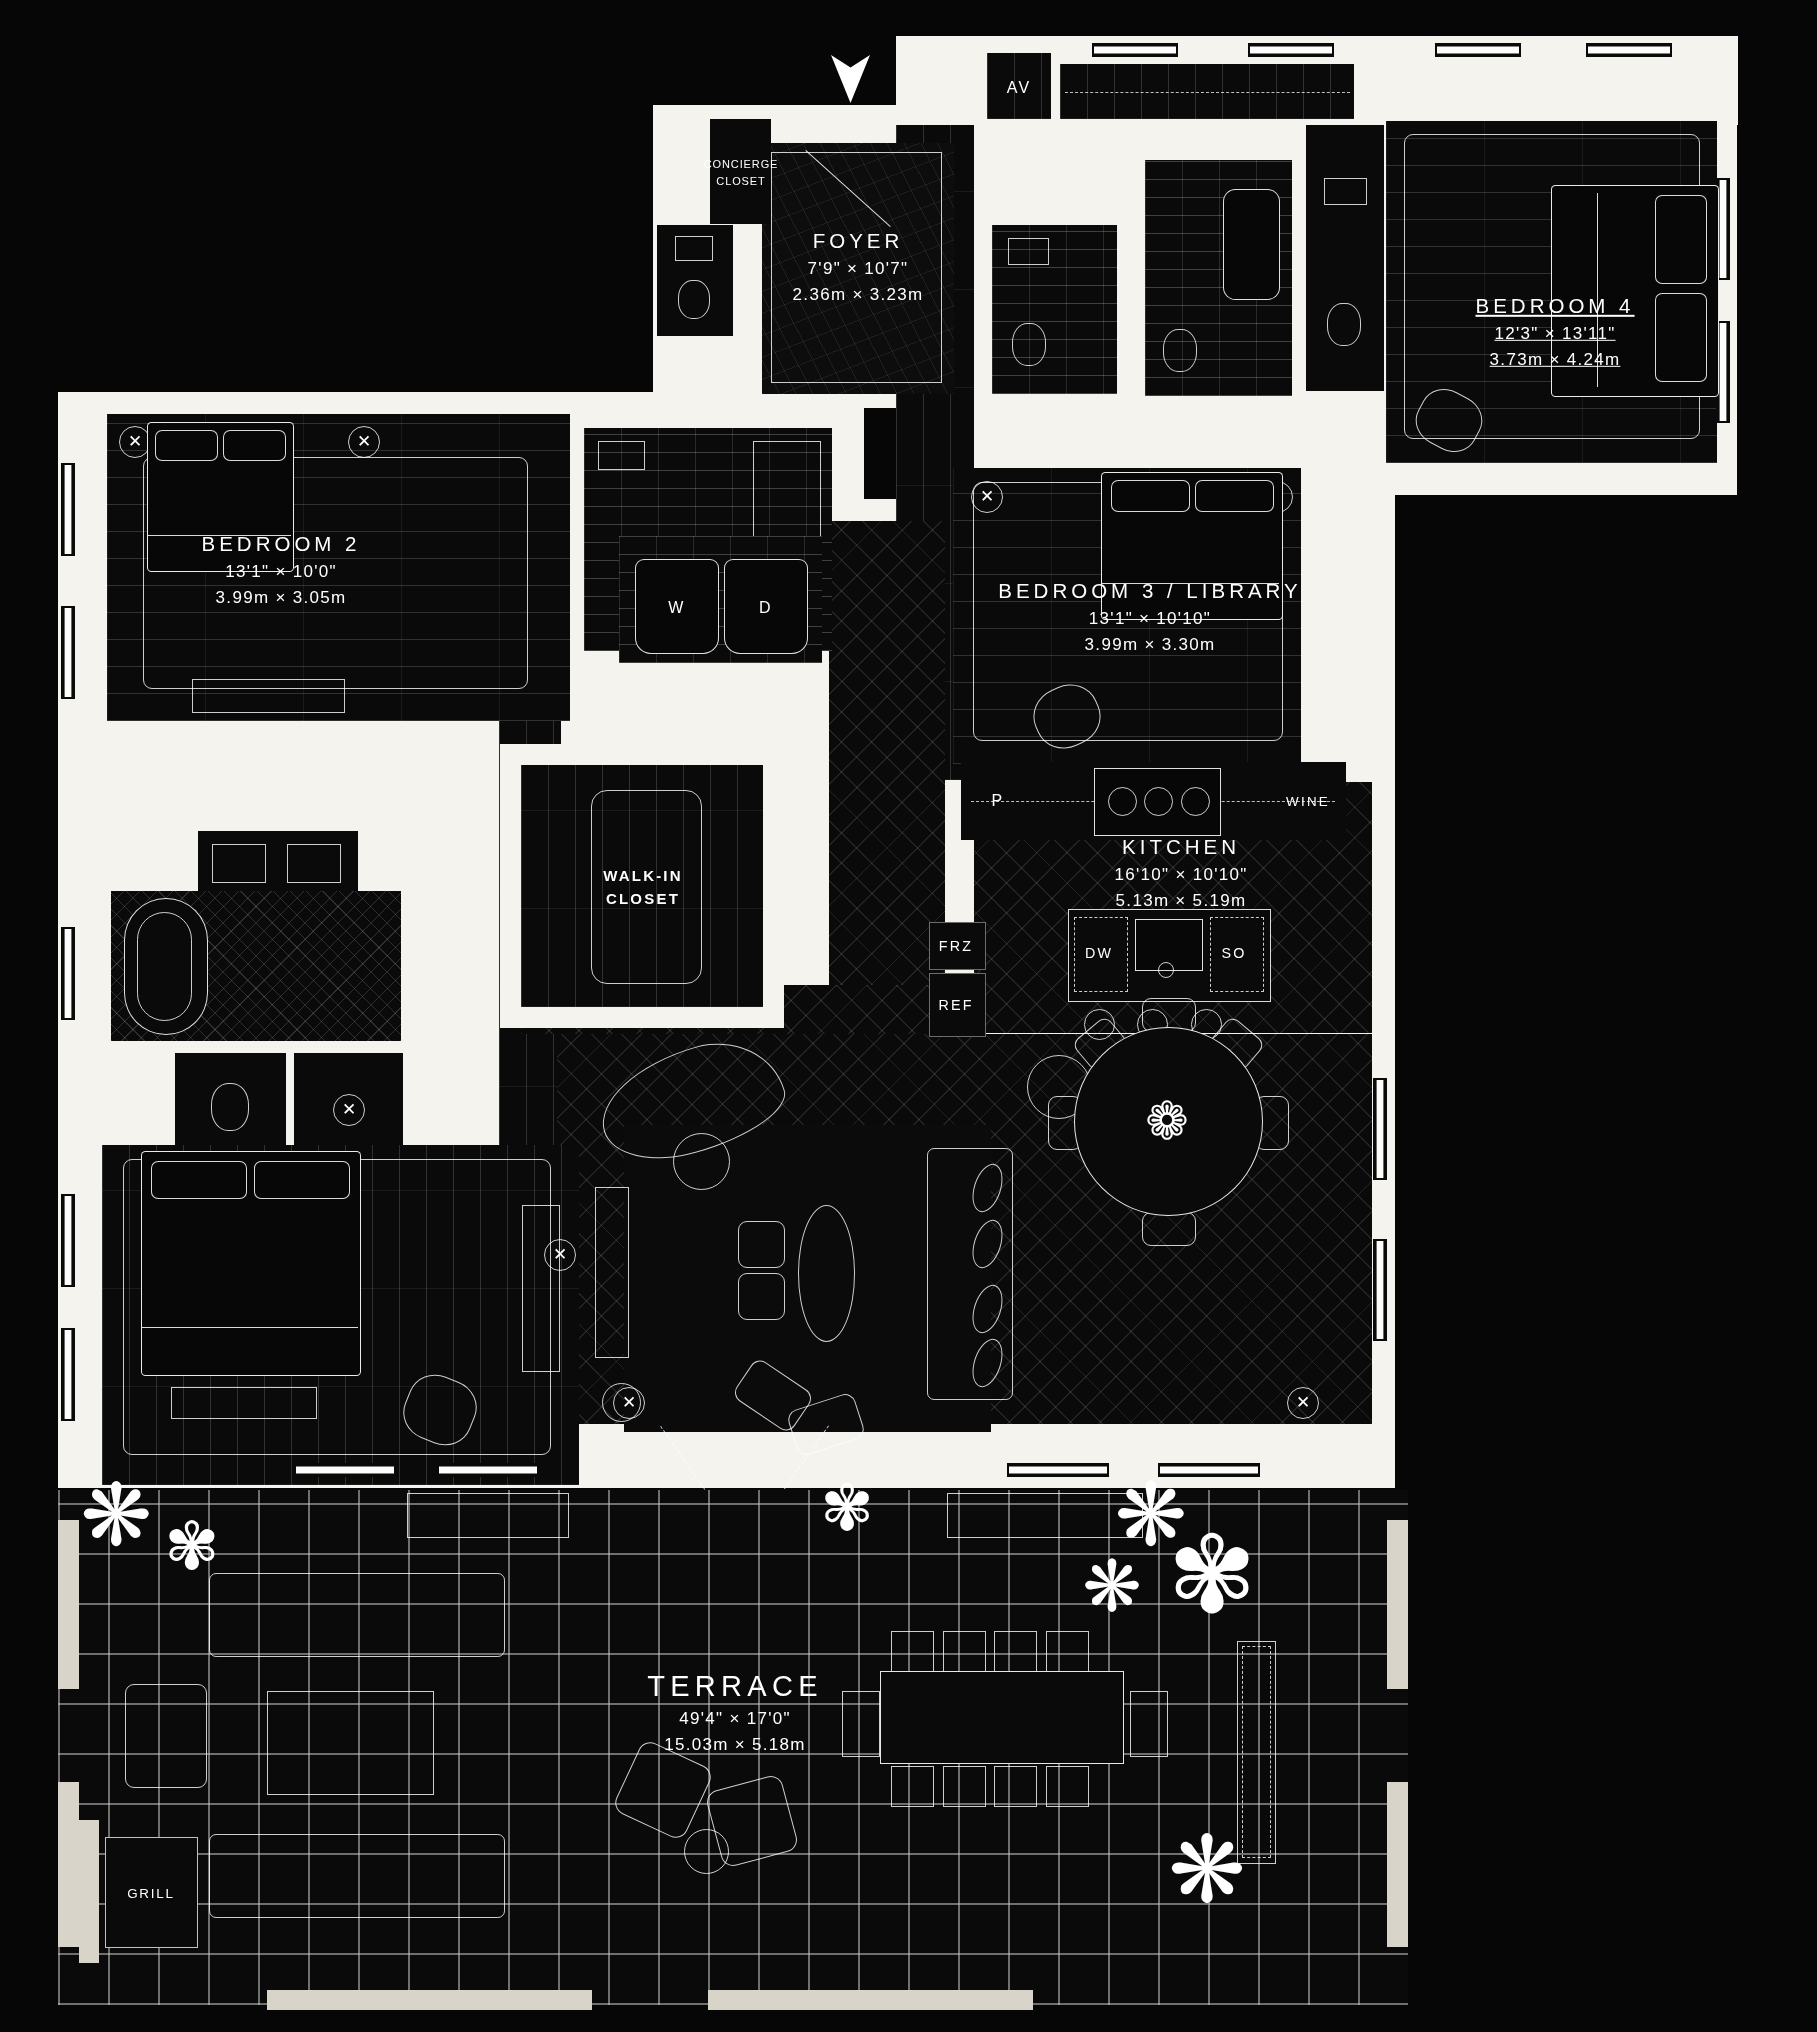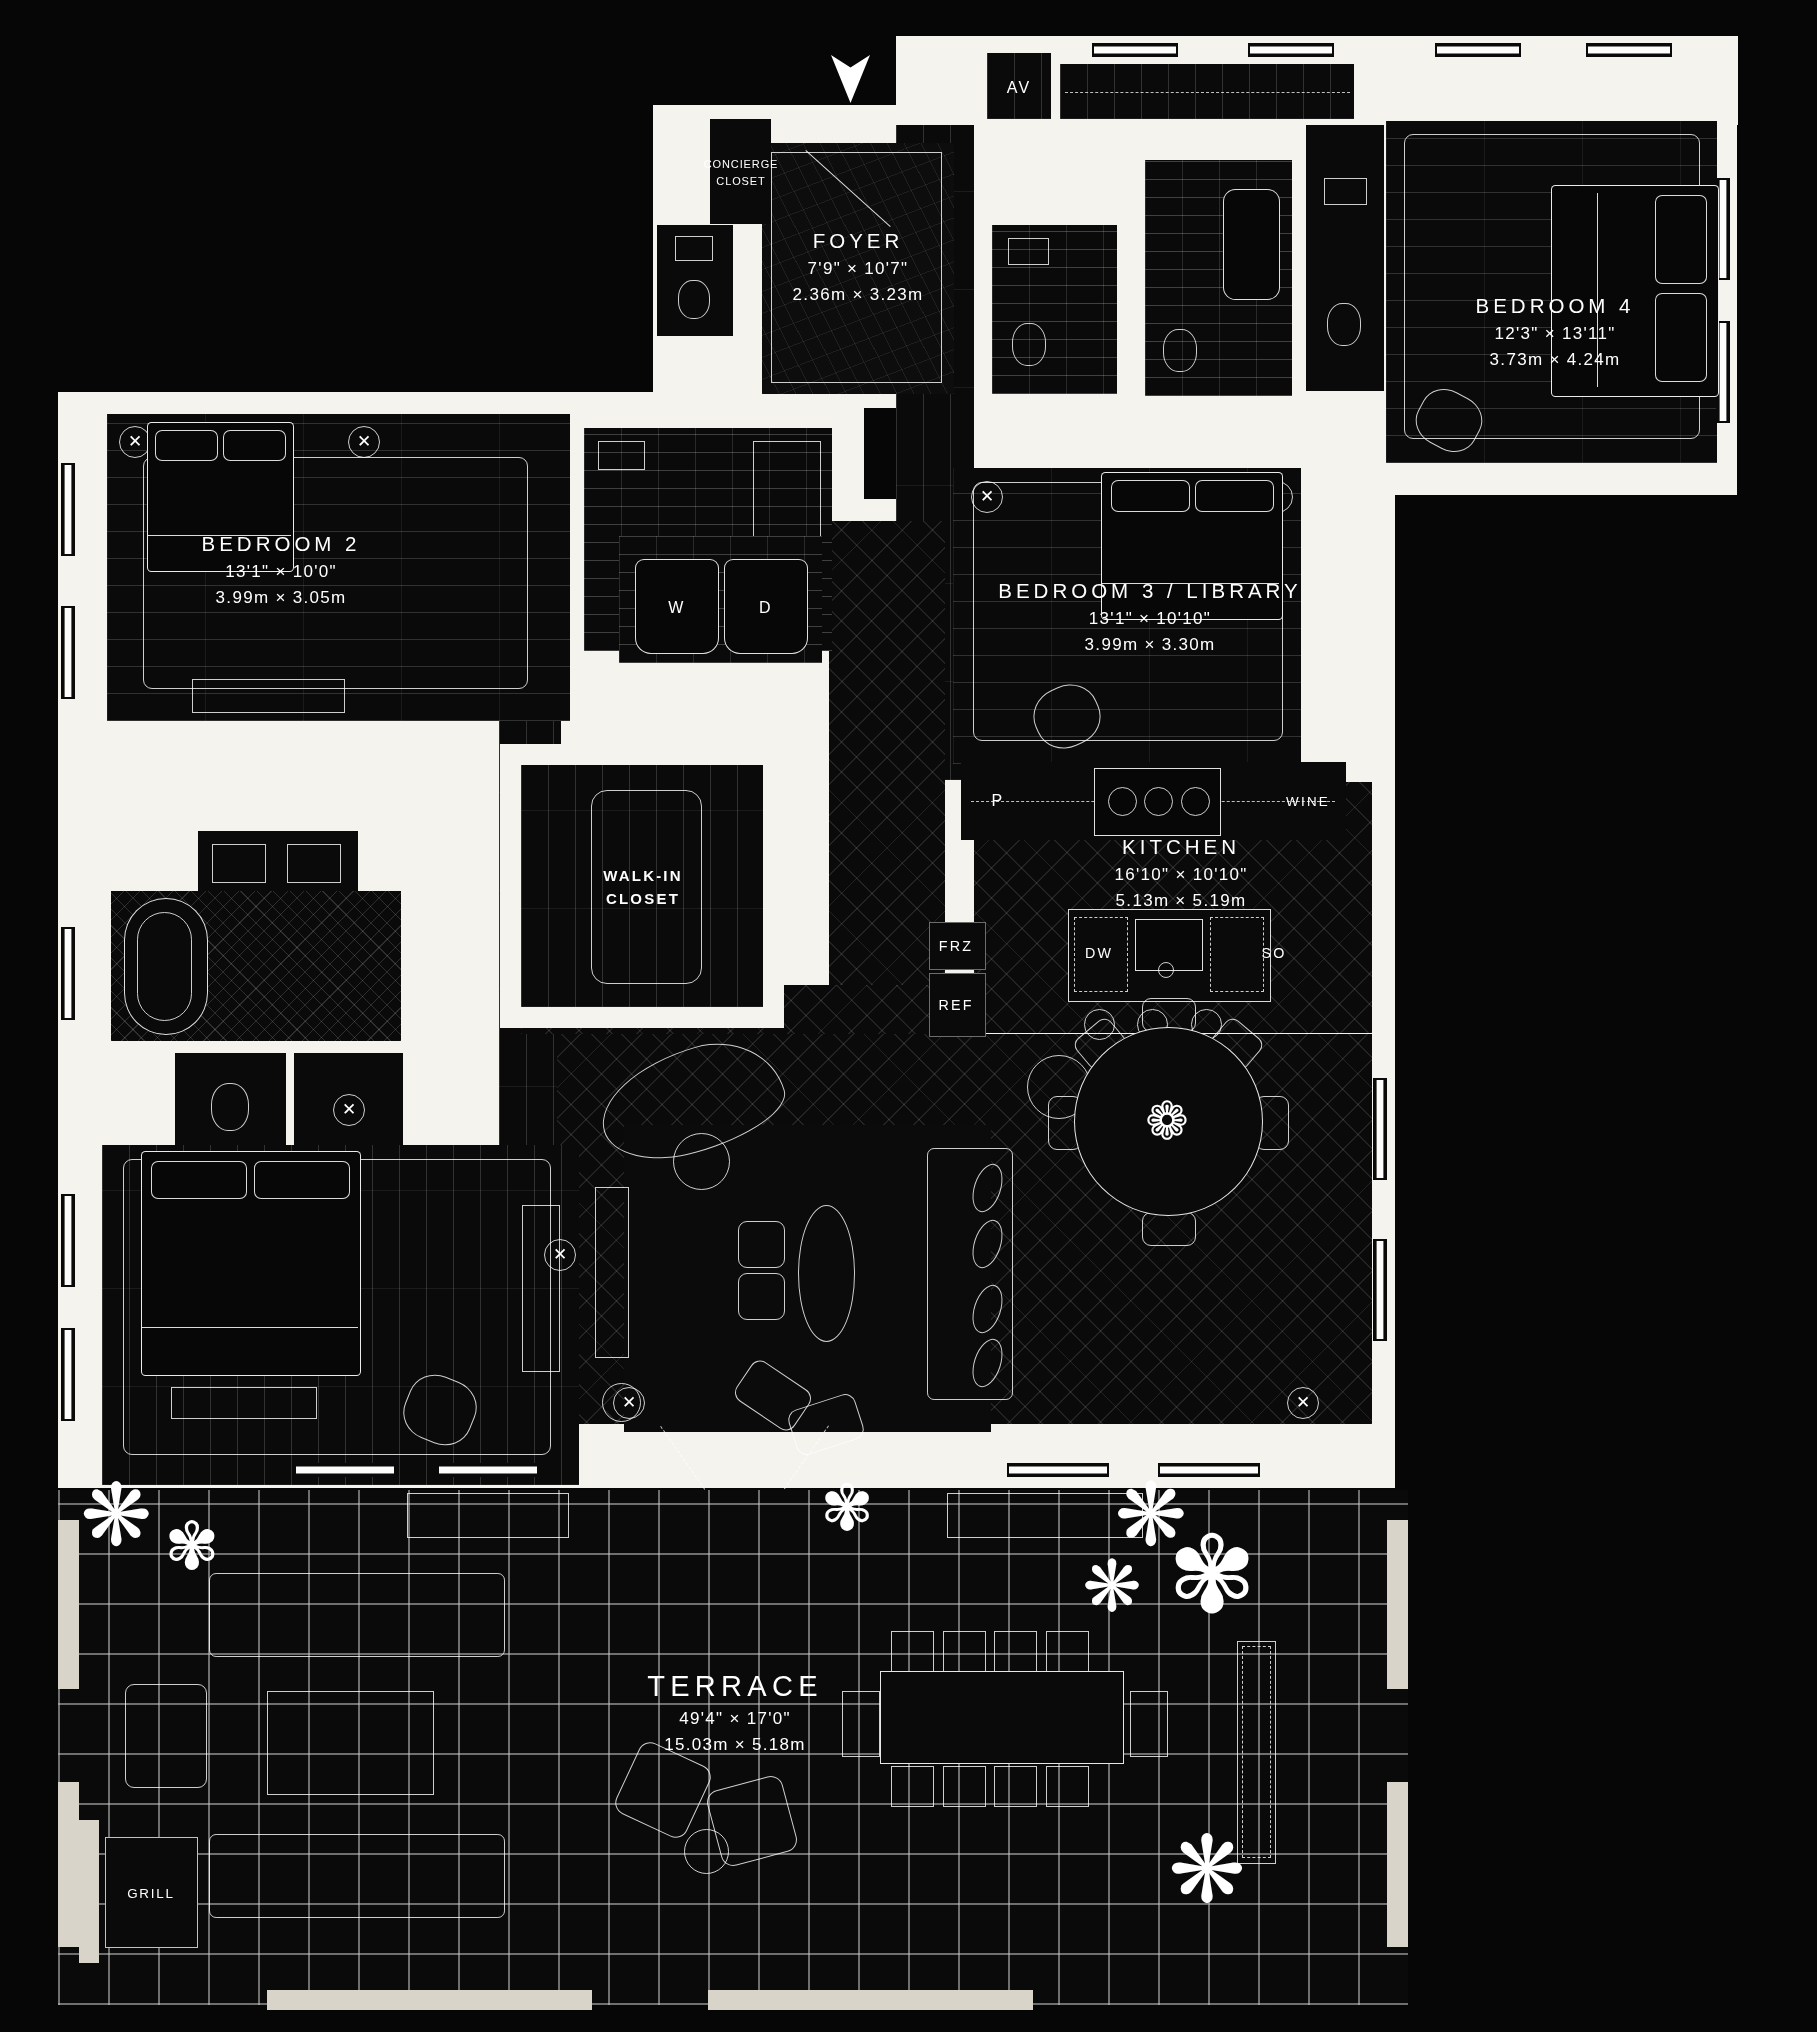--- a/index.html
+++ b/index.html
@@ -268,21 +268,21 @@
   <div class="plant" style="left:1207px;top:1870px;font-size:93px;">❋</div>
 
   <div class="edge" style="left:79px;top:1820px;width:19.6px;height:143px;"></div>
   <div class="room" style="left:105px;top:1837px;width:91px;height:109px;border:1.2px solid rgba(255,255,255,.75);"></div>
 
   <div class="lbl" style="left:858px;top:267px;">
     <div class="room-name">FOYER</div>
     <div class="dims">7'9" × 10'7"</div>
     <div class="dims">2.36m × 3.23m</div>
   </div>
-  <div class="lbl" style="left:1555px;top:332px;">
+  <div class="lbl" style="left:1555px;top:332px;text-decoration:underline;">
     <div class="room-name">BEDROOM 4</div>
     <div class="dims">12'3" × 13'11"</div>
     <div class="dims">3.73m × 4.24m</div>
   </div>
   <div class="lbl" style="left:281px;top:570px;">
     <div class="room-name">BEDROOM 2</div>
     <div class="dims">13'1" × 10'0"</div>
     <div class="dims">3.99m × 3.05m</div>
   </div>
   <div class="lbl" style="left:1150px;top:617px;">
@@ -307,19 +307,19 @@
   <div class="lbl tiny-lbl" style="left:741px;top:172px;">
     <div>CONCIERGE</div>
     <div>CLOSET</div>
   </div>
   <div class="lbl small-lbl" style="left:1019px;top:88px;">AV</div>
   <div class="lbl small-lbl" style="left:677px;top:608px;">W</div>
   <div class="lbl small-lbl" style="left:766px;top:608px;">D</div>
   <div class="lbl small-lbl" style="left:956px;top:946px;font-size:14.3px;">FRZ</div>
   <div class="lbl small-lbl" style="left:956px;top:1005px;font-size:14.3px;">REF</div>
   <div class="lbl small-lbl" style="left:1099px;top:953px;font-size:14.3px;">DW</div>
-  <div class="lbl small-lbl" style="left:1234px;top:953px;font-size:14.3px;margin-left:40px;">SO</div>
+  <div class="lbl small-lbl" style="left:1234px;top:953px;font-size:14.3px;">SO</div>
   <div class="lbl small-lbl" style="left:998px;top:801px;">P</div>
   <div class="lbl small-lbl" style="left:1308px;top:801px;font-size:13.4px;">WINE</div>
   <div class="lbl grill-lbl" style="left:151px;top:1893px;">GRILL</div>
 
 </div>
 
 
 </body></html>

